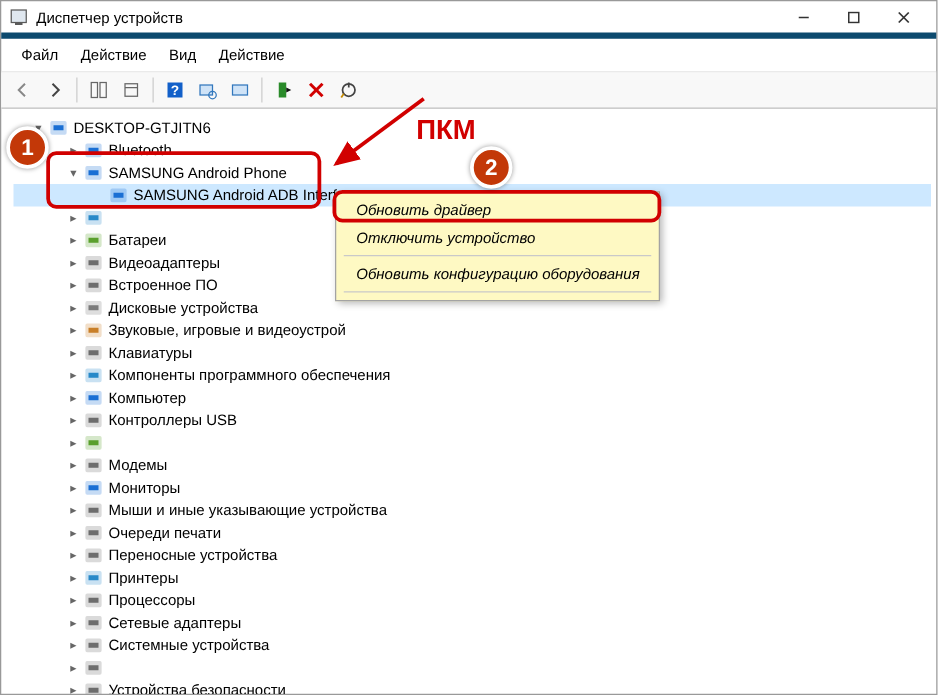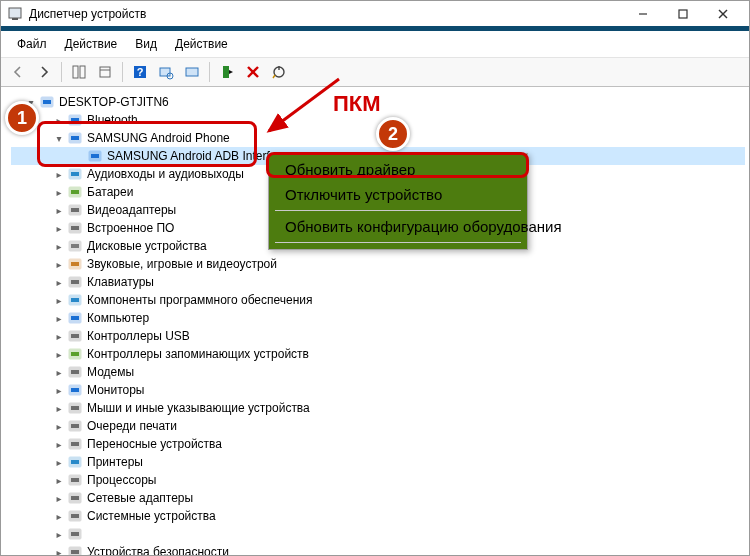--- a/index.html
+++ b/index.html
@@ -30,21 +30,21 @@
   .node-icon { width:16px; height:16px; margin-right:4px; display:inline-flex; align-items:center; justify-content:center;}
   .node-label { }
   .indent1 { padding-left: 14px; }
   .indent2 { padding-left: 42px; }
   .indent3 { padding-left: 62px; }
   .selected { background:#cde8ff; }
   .hot-box { border: 3px solid #d10000; border-radius: 8px; position:absolute; pointer-events:none; }
   .annotation-text { position:absolute; color:#d10000; font-size:22px; font-weight:bold; }
   .circle-num { position:absolute; width:34px; height:34px; border-radius:50%; background:#c33808; border:3px solid #fff; color:#fff; font-weight:bold; font-size:18px; display:flex; align-items:center; justify-content:center; box-shadow:0 0 4px rgba(0,0,0,.4);}
   .arrow { position:absolute; pointer-events:none; }
-  .context-menu { position:absolute; background:#4d7c0f; border:1px solid #a3a3a3; box-shadow:2px 2px 6px rgba(0,0,0,.3); padding:3px 2px; font-size:15px; }
+  .context-menu { position:absolute; background:#fef9c3; border:1px solid #a3a3a3; box-shadow:2px 2px 6px rgba(0,0,0,.3); padding:3px 2px; font-size:12px;font-style:italic; }
   .ctx-item { padding:4px 18px 4px 14px; white-space:nowrap; cursor:default; }
   .ctx-sep { height:1px; background:#c9c9c9; margin:3px 4px; }
   .ctx-bold { font-weight:bold; }
 </style>
 </head>
 <body>
 
 <div class="window">
 
   <div class="titlebar">
@@ -188,21 +188,20 @@
       <span class="node-label">SAMSUNG Android ADB Interface</span>
       </div>
       <div class="node indent2">
     <span class="twisty">▸</span>
     <span class="node-icon">
           <svg viewBox="0 0 16 16">
             <rect x="2" y="3" width="12" height="10" rx="1" fill="#2889c9" opacity="0.25" stroke="#2889c9"></rect>
             <rect x="4" y="6" width="8" height="4" fill="#2889c9"></rect>
           </svg>
         </span>
-    <span class="node-label">Аудиовходы и аудиовыходы</span>
       </div>
       <div class="node indent2">
     <span class="twisty">▸</span>
     <span class="node-icon">
           <svg viewBox="0 0 16 16">
             <rect x="2" y="3" width="12" height="10" rx="1" fill="#5aa02c" opacity="0.25" stroke="#5aa02c"></rect>
             <rect x="4" y="6" width="8" height="4" fill="#5aa02c"></rect>
           </svg>
         </span>
     <span class="node-label">Батареи</span>
@@ -288,21 +287,20 @@
     <span class="node-label">Контроллеры USB</span>
       </div>
       <div class="node indent2">
     <span class="twisty">▸</span>
     <span class="node-icon">
           <svg viewBox="0 0 16 16">
             <rect x="2" y="3" width="12" height="10" rx="1" fill="#5aa02c" opacity="0.25" stroke="#5aa02c"></rect>
             <rect x="4" y="6" width="8" height="4" fill="#5aa02c"></rect>
           </svg>
         </span>
-    <span class="node-label">Контроллеры запоминающих устройств</span>
       </div>
       <div class="node indent2">
     <span class="twisty">▸</span>
     <span class="node-icon">
           <svg viewBox="0 0 16 16">
             <rect x="2" y="3" width="12" height="10" rx="1" fill="#6d6d6d" opacity="0.25" stroke="#6d6d6d"></rect>
             <rect x="4" y="6" width="8" height="4" fill="#6d6d6d"></rect>
           </svg>
         </span>
     <span class="node-label">Модемы</span>

